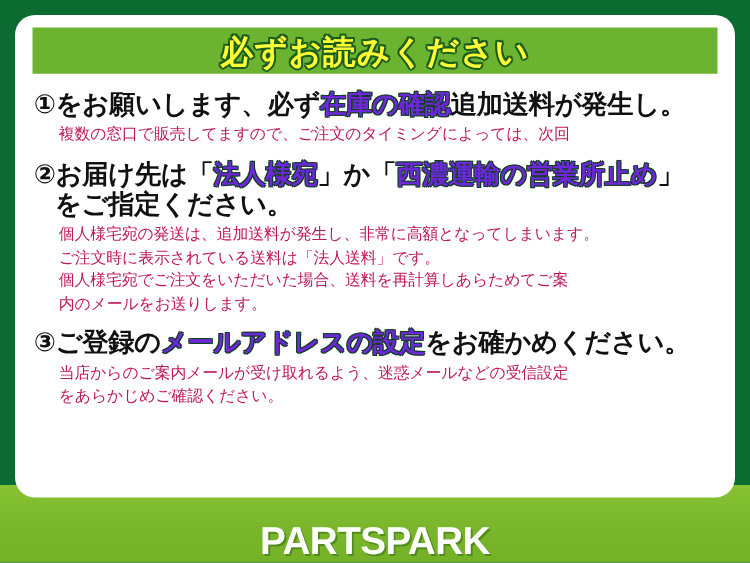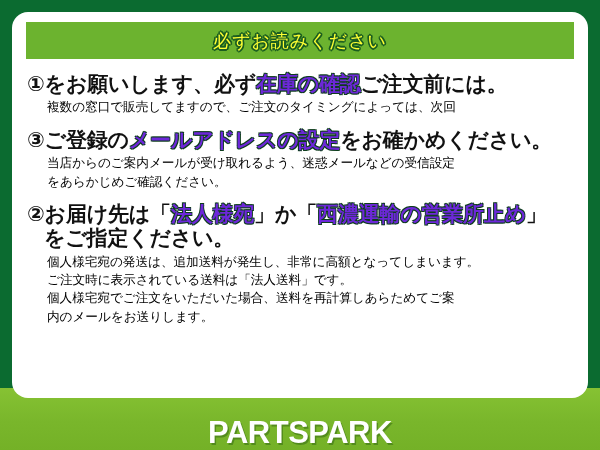--- a/index.html
+++ b/index.html
@@ -48,22 +48,22 @@
 
   
   .header-bar {
     height: 37px;
     background: #6cb32f;
     display: flex;
     align-items: center;
     justify-content: center;
   }
   .header-title {
-    font-size: 18px;
-    font-weight: normal;
+    font-size: 26px;
+    font-weight: bold;
     color: #ffff33;
     letter-spacing: 1px;
     line-height: 1;
     text-shadow:
       -1.4px -1.4px 0 #1b5e20,
        1.4px -1.4px 0 #1b5e20,
       -1.4px  1.4px 0 #1b5e20,
        1.4px  1.4px 0 #1b5e20,
        0px   -1.6px 0 #1b5e20,
        0px    1.6px 0 #1b5e20,
@@ -103,21 +103,21 @@
     font-weight: bold;
   }
   .item-heading .line2 {
     display: block;
     padding-left: 17px;
   }
 
   .item-body {
     font-size: 12.7px;
     font-weight: normal;
-    color: #000000;
+    color: #be185d;
     line-height: 1.45;
     padding-left: 20px;
     margin-top: 2px;
     letter-spacing: -0.1px;
   }
   .item-body .bline { display: block; }
 
   
   .footer-logo {
     position: absolute;
@@ -147,44 +147,44 @@
 
   <div class="panel">
 
     <div class="header-bar">
       <div class="header-title">必ずお読みください</div>
     </div>
 
     <div class="items">
 
       <div class="item">
-        <div class="item-heading"><span class="num">①</span><span>をお願いします、必ず</span><span class="hl">在庫の確認</span><span>ご注文前には。</span></div>
+        <div class="item-heading"><span class="num">①</span><span>をお願いします、必ず</span><span class="hl">在庫の確認</span><span>追加送料が発生し。</span></div>
         <div class="item-body">
           <span class="bline">複数の窓口で販売してますので、ご注文のタイミングによっては、次回</span>
-        </div>
-      </div>
-
-      <div class="item">
-        <div class="item-heading"><span class="num">③</span><span>ご登録の</span><span class="hl">メールアドレスの設定</span><span>をお確かめください。</span></div>
-        <div class="item-body">
-          <span class="bline">当店からのご案内メールが受け取れるよう、迷惑メールなどの受信設定</span>
-          <span class="bline">をあらかじめご確認ください。</span>
         </div>
       </div>
 
       <div class="item">
         <div class="item-heading wrap"><span class="num">②</span><span>お届け先は「</span><span class="hl">法人様宛</span><span>」か「</span><span class="hl">西濃運輸の営業所止め</span><span>」</span><span class="line2">をご指定ください。</span></div>
         <div class="item-body">
           <span class="bline">個人様宅宛の発送は、追加送料が発生し、非常に高額となってしまいます。</span>
           <span class="bline">ご注文時に表示されている送料は「法人送料」です。</span>
           <span class="bline">個人様宅宛でご注文をいただいた場合、送料を再計算しあらためてご案</span>
           <span class="bline">内のメールをお送りします。</span>
         </div>
       </div>
 
+      <div class="item">
+        <div class="item-heading"><span class="num">③</span><span>ご登録の</span><span class="hl">メールアドレスの設定</span><span>をお確かめください。</span></div>
+        <div class="item-body">
+          <span class="bline">当店からのご案内メールが受け取れるよう、迷惑メールなどの受信設定</span>
+          <span class="bline">をあらかじめご確認ください。</span>
+        </div>
+      </div>
+
     </div>
   </div>
 
   <div class="footer-logo">
     <div class="footer-logo-text">PARTSPARK</div>
   </div>
 
 </div>
 
 </body></html>

